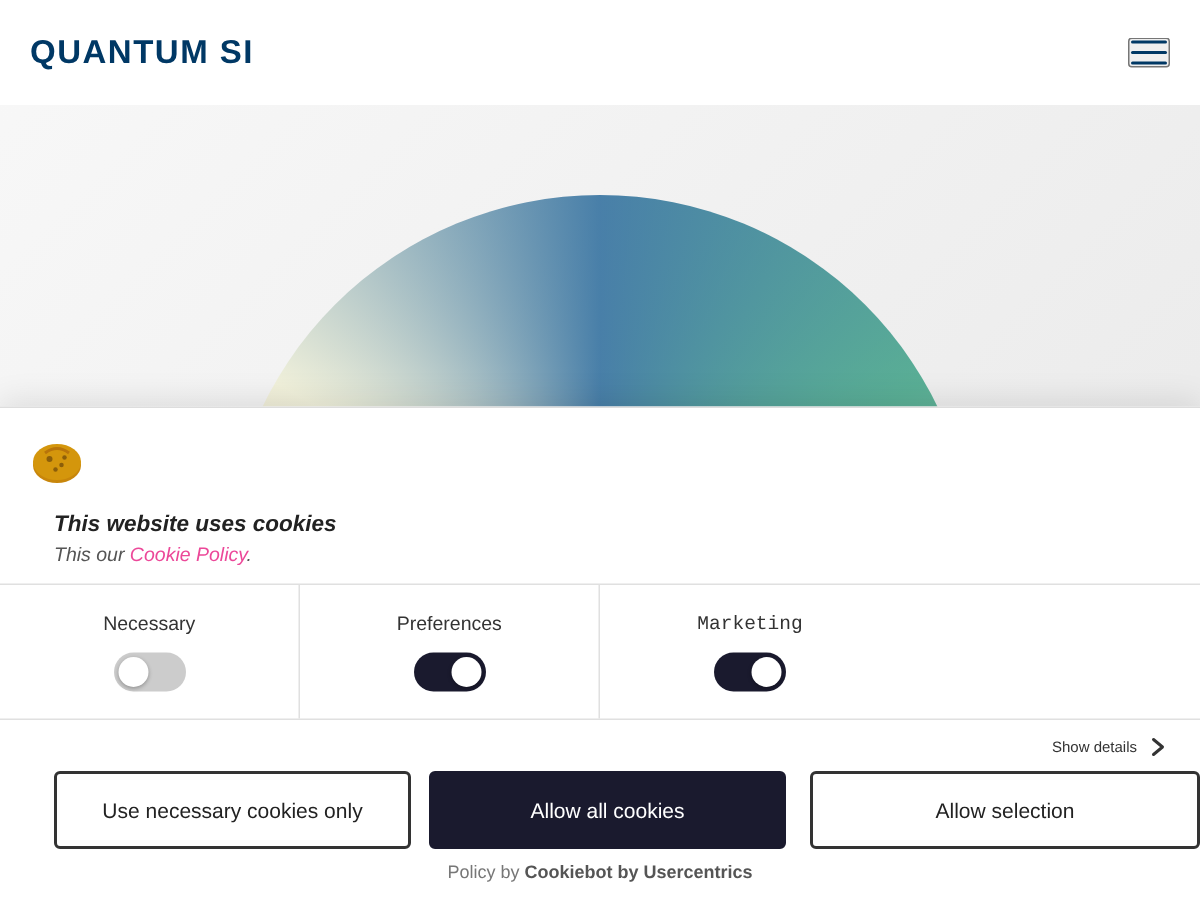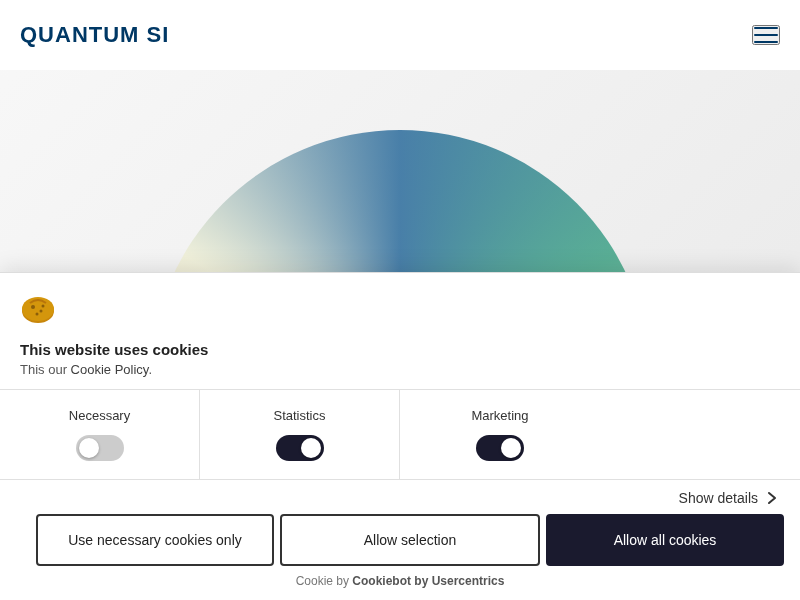--- a/index.html
+++ b/index.html
@@ -85,34 +85,35 @@
     }
 
     
     .cookie-icon-area {
       padding: 16px 20px 8px;
     }
     
 
     
     .cookie-text-area {
-      padding: 4px 20px 12px;
+      padding: 4px 36px 12px;
+      font-style: italic;
     }
     .cookie-title {
       font-size: 15px;
       font-weight: 600;
       color: #222;
       margin-bottom: 4px;
     }
     .cookie-desc {
       font-size: 13px;
       color: #555;
     }
     .cookie-link {
-      color: #404040;
+      color: #ec4899;
       text-decoration: none;
     }
 
     
     .toggle-grid {
       display: grid;
       grid-template-columns: 1fr 1fr 1fr 1fr;
       border-top: 1px solid #e0e0e0;
       border-bottom: 1px solid #e0e0e0;
     }
@@ -121,20 +122,21 @@
       flex-direction: column;
       align-items: center;
       justify-content: center;
       padding: 18px 24px;
       border-right: 1px solid #e0e0e0;
       gap: 12px;
       text-align: right;
     }
     .toggle-cell:last-child {
       border-right: none;
+      font-family: Liberation Mono, monospace;
     }
     .toggle-label {
       font-size: 13px;
       font-weight: 500;
       color: #333;
     }
 
     
     .toggle-switch {
       width: 48px;
@@ -171,21 +173,21 @@
     .show-details-row {
       display: flex;
       justify-content: flex-end;
       align-items: center;
       padding: 10px 20px 8px;
     }
     .show-details-btn {
       display: flex;
       align-items: center;
       gap: 6px;
-      font-size: 14px;
+      font-size: 10px;
       color: #333;
       cursor: pointer;
       background: none;
       border: none;
       font-family: inherit;
     }
     .chevron-icon {
       width: 16px;
       height: 16px;
       display: flex;
@@ -290,21 +292,21 @@
 
     <div class="toggle-cell">
       <span class="toggle-label">Necessary</span>
       <div class="toggle-switch off">
         <div class="knob"></div>
       </div>
     </div>
 
 
     <div class="toggle-cell">
-      <span class="toggle-label">Statistics</span>
+      <span class="toggle-label">Preferences</span>
       <div class="toggle-switch on">
         <div class="knob"></div>
       </div>
     </div>
 
     <div class="toggle-cell">
       <span class="toggle-label">Marketing</span>
       <div class="toggle-switch on">
         <div class="knob"></div>
       </div>
@@ -318,21 +320,21 @@
       <span class="chevron-icon">
         <svg width="16" height="16" viewBox="0 0 16 16" fill="none">
           <polyline points="5,3 11,8 5,13" stroke="#333" stroke-width="2" stroke-linecap="round" stroke-linejoin="round"></polyline>
         </svg>
       </span>
     </button>
   </div>
 
   <div class="action-buttons">
     <button class="action-btn btn-necessary">Use necessary cookies only</button>
+    <button class="action-btn btn-all">Allow all cookies</button>
     <button class="action-btn btn-selection">Allow selection</button>
-    <button class="action-btn btn-all">Allow all cookies</button>
   </div>
 
   <div class="powered-by">
-    <span>Cookie by </span><a href="#">Cookiebot by Usercentrics</a>
+    <span>Policy by </span><a href="#">Cookiebot by Usercentrics</a>
   </div>
 
 </div>
 
 </body></html>

